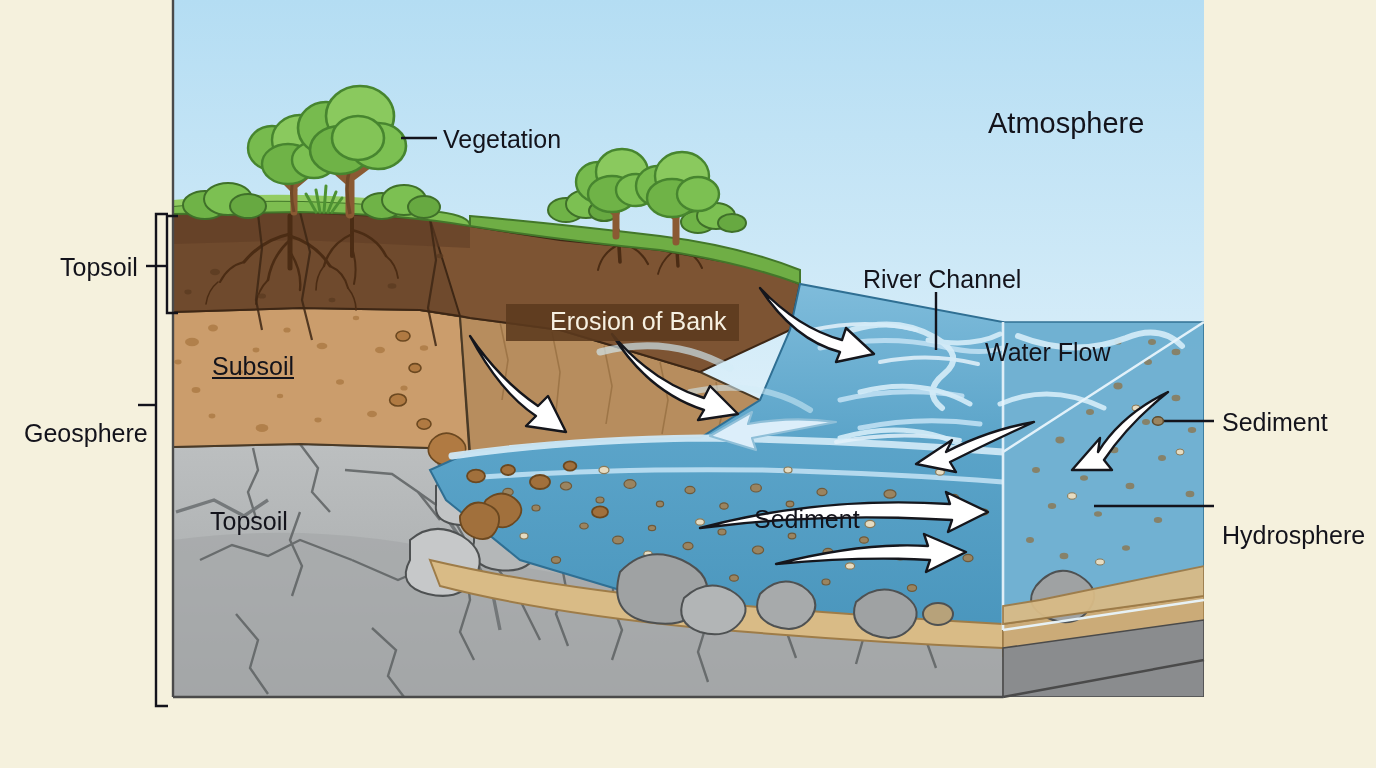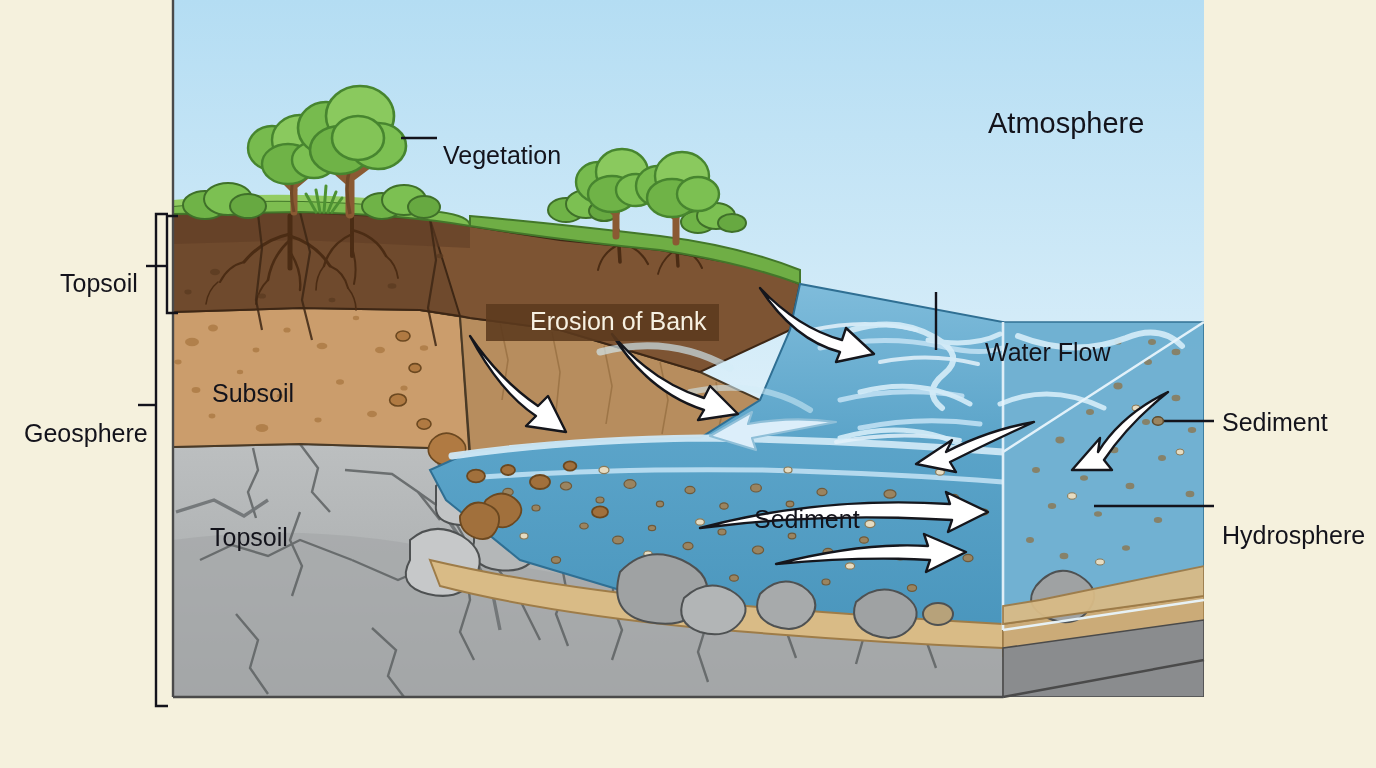--- a/index.html
+++ b/index.html
@@ -14,21 +14,21 @@
   #stage{position:absolute;left:0;top:0;width:1376px;height:768px;}
   svg.layer{position:absolute;left:0;top:0;width:1376px;height:768px;}
   .lbl{
     position:absolute;
     font-family:"Liberation Sans", sans-serif;
     color:#13131b;
     white-space:nowrap;
     -webkit-font-smoothing:antialiased;
   }
   .lbl-outer{font-size:25px;}
-  .lbl-inner{font-size:25px;margin-top:16px;}
+  .lbl-inner{font-size:25px;}
   .lbl-water{font-size:25px;}
   .lbl-atmo{font-size:29px;}
   .badge{
     position:absolute;
     font-size:25px;
     color:#f7f1e2;
     background:rgba(92,58,30,0.88);
     padding:5px 12px 7px 12px;
     white-space:nowrap;
     line-height:1;
@@ -516,30 +516,31 @@
       <path d="M1094,506 L1214,506"></path>
     </g>
 
     <ellipse cx="1158" cy="421" rx="5.5" ry="4.2" fill="#9a8460" stroke="#5c4c30" stroke-width="1.6"></ellipse>
   </svg>
 
   <div class="lbl lbl-outer" style="left:24px;top:393px;margin-top:26px;">Geosphere</div>
 
   <div class="lbl lbl-inner" style="left:60px;top:253px;">Topsoil</div>
 
-  <div class="lbl lbl-inner" style="left:212px;top:363px;">Subsoil</div>
+  <div class="lbl lbl-inner" style="left:212px;top:352px;text-decoration:underline;">Subsoil</div>
 
   <div class="lbl lbl-inner" style="left:210px;top:507px;">Topsoil</div>
 
   <div class="lbl lbl-inner" style="left:443px;top:125px;">Vegetation</div>
 
-  <div class="badge" style="left:486px;top:304px;padding-left:44px;">Erosion of Bank</div>
+  <div class="badge" style="left:506px;top:304px;padding-left:44px;">Erosion of Bank</div>
 
   <div class="lbl lbl-atmo" style="left:988px;top:107px;">Atmosphere</div>
 
+  <div class="lbl lbl-water" style="left:863px;top:265px;">River Channel</div>
 
   <div class="lbl lbl-water" style="left:985px;top:338px;text-align:center;">Water Flow</div>
 
 
   <div class="lbl lbl-water" style="left:754px;top:505px;">Sediment</div>
 
   <div class="lbl lbl-outer" style="left:1222px;top:408px;">Sediment</div>
 
   <div class="lbl lbl-outer" style="left:1222px;top:493px;margin-top:28px;">Hydrosphere</div>
 

